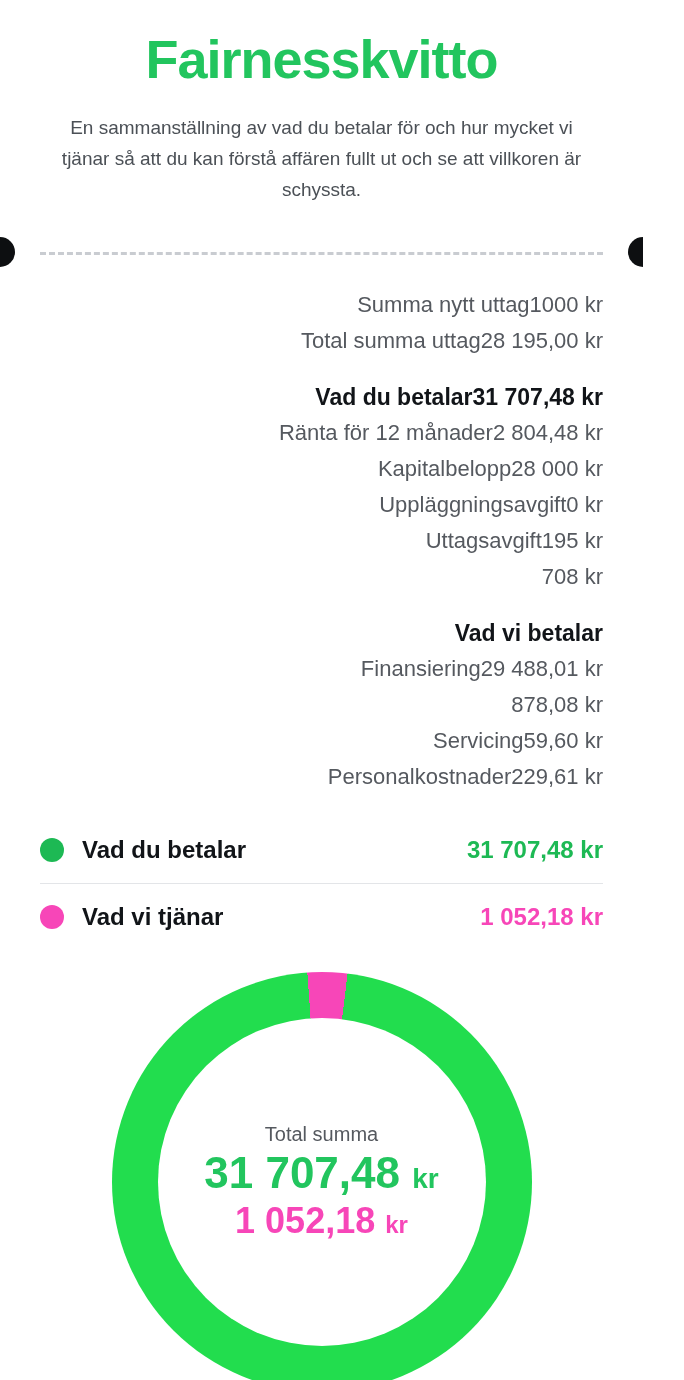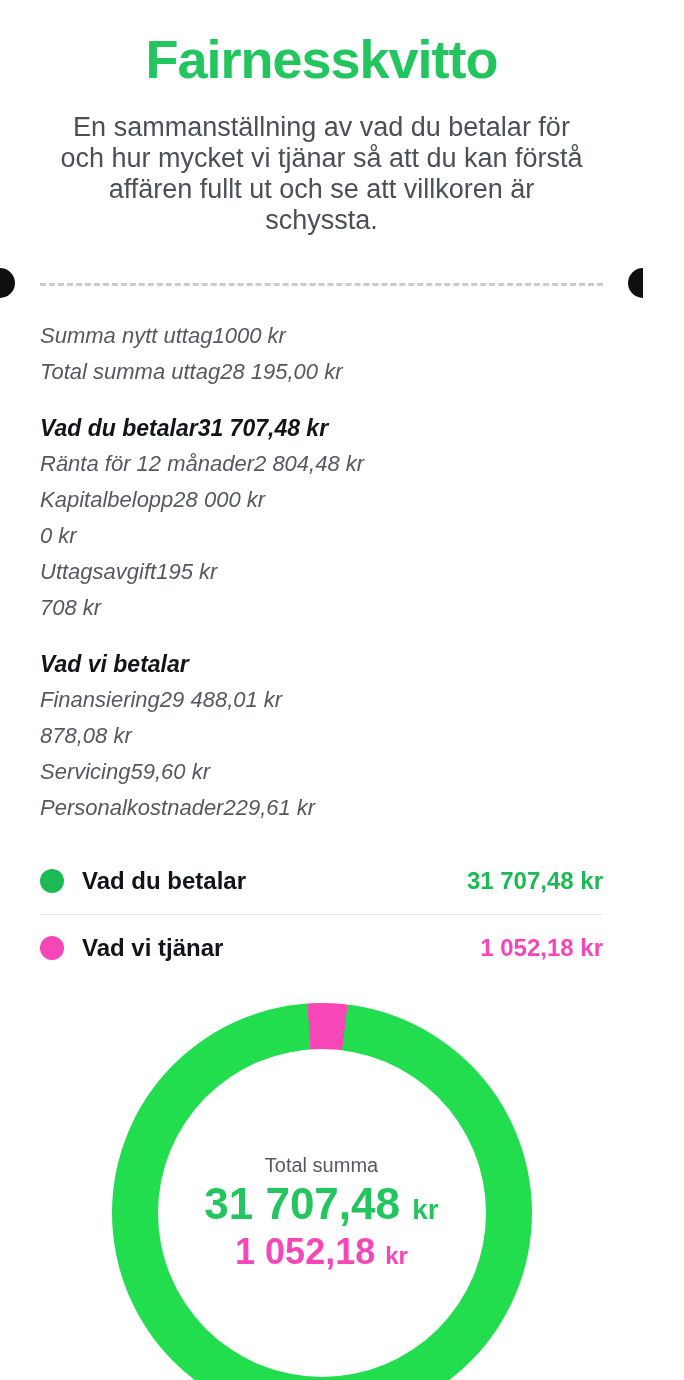--- a/index.html
+++ b/index.html
@@ -25,21 +25,21 @@
     text-align: center;
     font-size: 54px;
     font-weight: bold;
     color: #22c55e;
     letter-spacing: -1px;
     margin-top: 28px;
   }
 
   .subtitle {
     text-align: center;
-    font-size: 27px;
+    font-size: 19px;
     line-height: 31px;
     color: #4b5056;
     margin: 22px auto 4px;
     width: 540px;
   }
 
   
   .perf-wrap {
     position: relative;
     margin-top: 36px;
@@ -64,26 +64,25 @@
   .notch.right { right: -15px; }
 
   
   .rows {
     padding: 0 40px;
     margin-top: 22px;
   }
 
   .row {
     display: flex;
-    justify-content: flex-start;
+    justify-content: flex-end;
     align-items: baseline;
     font-size: 22px;
     line-height: 36px;
     color: #55595f;
-    font-style: italic;
   }
   .row .label { white-space: nowrap; }
   .row .value { white-space: nowrap; text-align: right; }
 
   .row.bold {
     color: #111418;
     font-weight: bold;
     font-size: 23px;
   }
   .row.bold .value { font-weight: bold; }
@@ -217,20 +216,21 @@
     </div>
     <div class="row">
       <span class="label">Ränta för 12 månader</span>
       <span class="value">2 804,48 kr</span>
     </div>
     <div class="row">
       <span class="label">Kapitalbelopp</span>
       <span class="value">28 000 kr</span>
     </div>
     <div class="row">
+      <span class="label">Uppläggningsavgift</span>
       <span class="value">0 kr</span>
     </div>
     <div class="row">
       <span class="label">Uttagsavgift</span>
       <span class="value">195 kr</span>
     </div>
     <div class="row">
       <span class="value">708 kr</span>
     </div>
 

